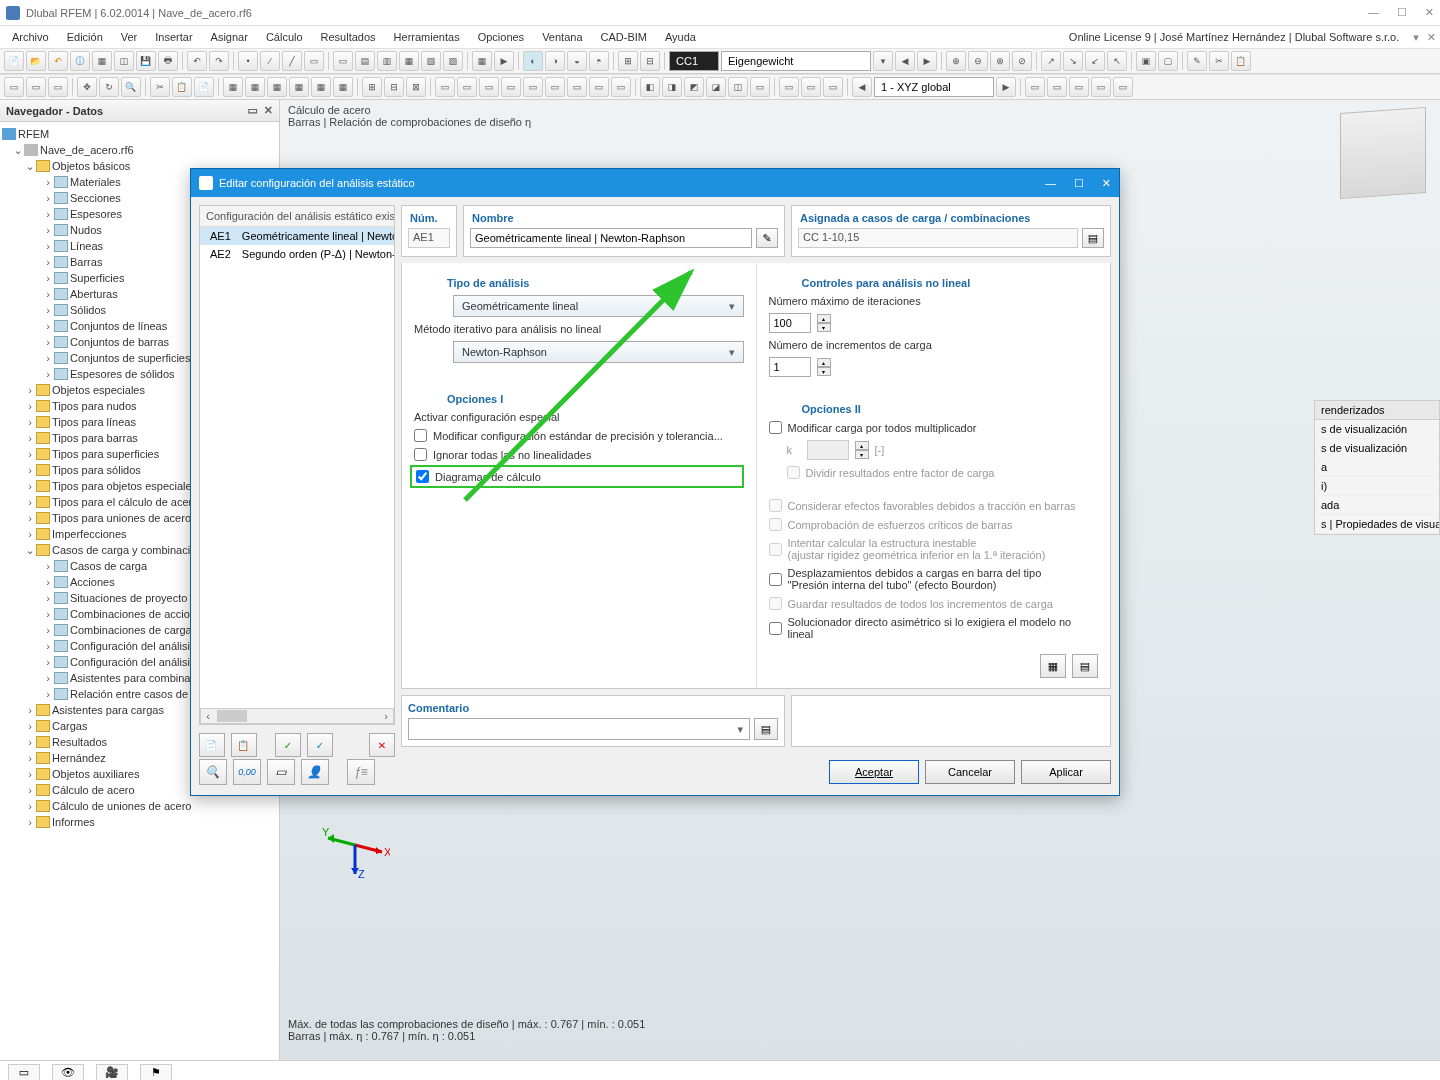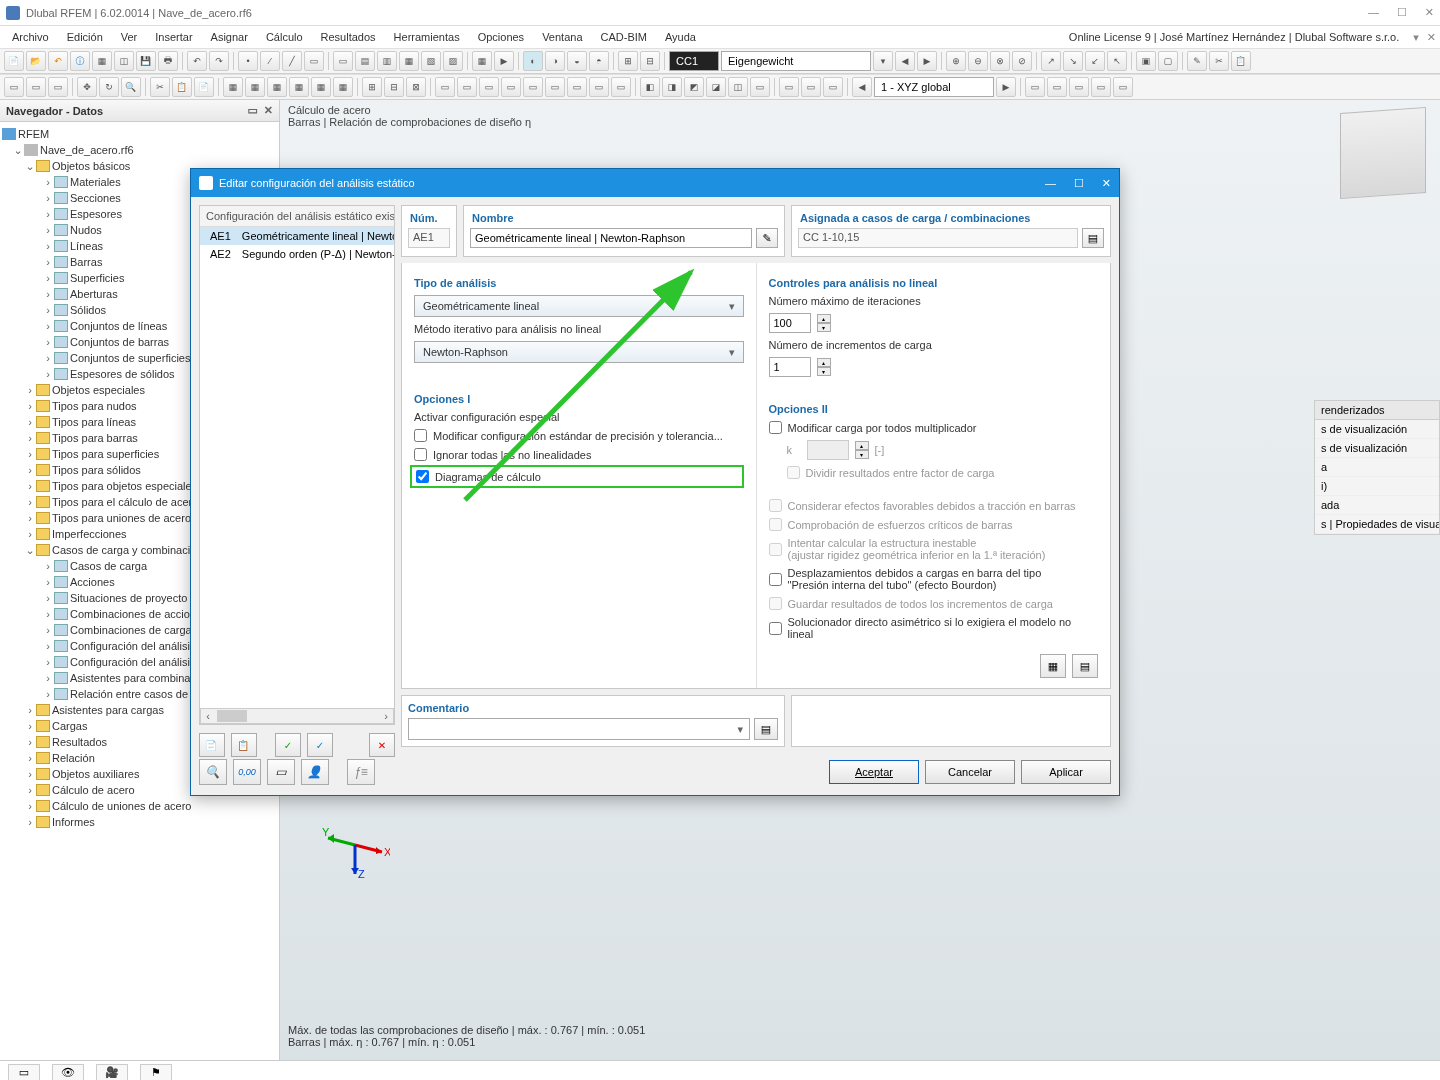--- a/index.html
+++ b/index.html
@@ -28,21 +28,21 @@
 .ti { display: flex; align-items: center; height: 16px; color: #333; white-space: nowrap; }
 .ti .ar { width: 12px; text-align: center; color: #666; }
 .ti .ic { width: 14px; height: 12px; margin-right: 2px; display: inline-block; }
 .ic.fold { background: #f3d060; border: 1px solid #c9a030; }
 .ic.leaf { background: #c0d8e8; border: 1px solid #7aa; }
 .ic.blue { background: #5aa0d8; }
 .ic.gen { background: #bbb; }
 
 .viewport { flex: 1; position: relative; background: linear-gradient(#eef2f4,#dbe2e6); }
 .vp-info-top { position: absolute; top: 4px; left: 8px; color: #444; }
-.vp-info-bot { position: absolute; bottom: 12px; left: 8px; color: #333; }
+.vp-info-bot { position: absolute; bottom: 18px; left: 8px; color: #333; }
 .viewcube { position: absolute; top: 10px; right: 14px; width: 86px; height: 86px; background: linear-gradient(#f0f0f0,#d8d8d8); border: 1px solid #bbb; transform: skewY(-4deg); }
 .floatpanel { position: absolute; top: 300px; right: 0; width: 126px; background: #f4f4f4; border: 1px solid #ccc; }
 .floatpanel .hdr { background: #e8e8e8; padding: 3px 6px; border-bottom: 1px solid #ccc; }
 .floatpanel .row { padding: 3px 6px; border-bottom: 1px solid #eee; white-space:nowrap; overflow:hidden; text-overflow:clip; }
 .axes { position: absolute; bottom: 180px; left: 40px; width: 70px; height: 70px; }
 
 .bottombar { height: 24px; background: #fff; border-top: 1px solid #ccc; display: flex; align-items: center; padding: 0 8px; gap: 12px; }
 .bottombar .btn { width: 32px; height: 18px; border: 1px solid #ccc; background: #f8f8f8; display:flex;align-items:center;justify-content:center; }
 .dialog { position: absolute; left: 190px; top: 168px; width: 930px; height: 628px; background: #f0f0f0; border: 1px solid #0b63a8; box-shadow: 0 4px 16px rgba(0,0,0,.3); display: flex; flex-direction: column; }
 .dlg-title { height: 28px; background: #1e90e0; color: #fff; display: flex; align-items: center; padding: 0 8px; }
@@ -61,22 +61,22 @@
 .hdr-cell .val { display:flex; align-items:center; gap:4px; padding:2px; }
 .hdr-cell .val input { flex:1; height:20px; border:1px solid #aaa; padding:0 4px; background:#fff; }
 .hdr-cell .val .ro { flex:1; height:20px; border:1px solid #ccc; padding:2px 4px; background:#f8f8f8; color:#555; }
 .hdr-cell .val .ibtn { width:22px; height:20px; border:1px solid #aaa; background:linear-gradient(#fdfdfd,#e8e8e8); display:flex;align-items:center;justify-content:center; }
 .tabs { display:flex; border-bottom:1px solid #c8c8c8; background:#f4f4f4; }
 .tab { padding:6px 12px; color:#444; border:1px solid transparent; border-bottom:none; }
 .tab.active { background:#fff; border-color:#c8c8c8; border-bottom:1px solid #fff; margin-bottom:-1px; }
 .tab-content { flex:1; background:#fff; border:1px solid #c8c8c8; border-top:none; display:flex; }
 .pane { flex:1; padding:10px 12px; display:flex; flex-direction:column; gap:6px; }
 .pane + .pane { border-left:1px solid #e0e0e0; }
-.sect { color:#1e6aa8; font-weight:600; margin-top:4px; }
-.combo { height:22px; border:1px solid #aaa; background:linear-gradient(#f8fbfd,#e6eef4); display:flex; align-items:center; padding:0 8px; justify-content:space-between; }
+.sect { color:#1e6aa8; font-weight:600; margin-top:4px;margin-left:33px; }
+.combo { height:22px; border:1px solid #aaa; background:linear-gradient(#f8fbfd,#e6eef4); display:flex; align-items:center; padding:0 8px; justify-content:space-between;margin-left:39px; }
 .combo .cv { color:#333; }
 .combo .car { color:#666; }
 .lbl { color:#333; }
 .chk { display:flex; align-items:center; gap:6px; color:#333; }
 .chk.dis { color:#999; }
 .chk input { width:13px; height:13px; }
 .spin { display:flex; align-items:center; gap:6px; }
 .spin input { width:42px; height:20px; border:1px solid #aaa; padding:0 4px; }
 .spin .sbtn { display:flex; flex-direction:column; }
 .spin .sbtn span { width:14px; height:9px; border:1px solid #aaa; background:#eee; font-size:6px; display:flex;align-items:center;justify-content:center; }
@@ -459,21 +459,21 @@
             <span>Cargas</span>
           </div>
           <div class="ti" style="padding-left: 22px;">
             <span class="ar">›</span>
             <span class="ic fold"></span>
             <span>Resultados</span>
           </div>
           <div class="ti" style="padding-left: 22px;">
             <span class="ar">›</span>
             <span class="ic fold"></span>
-            <span>Relación</span>
+            <span>Hernández</span>
           </div>
           <div class="ti" style="padding-left: 22px;">
             <span class="ar">›</span>
             <span class="ic fold"></span>
             <span>Objetos auxiliares</span>
           </div>
           <div class="ti" style="padding-left: 22px;">
             <span class="ar">›</span>
             <span class="ic fold"></span>
             <span>Cálculo de acero</span>

